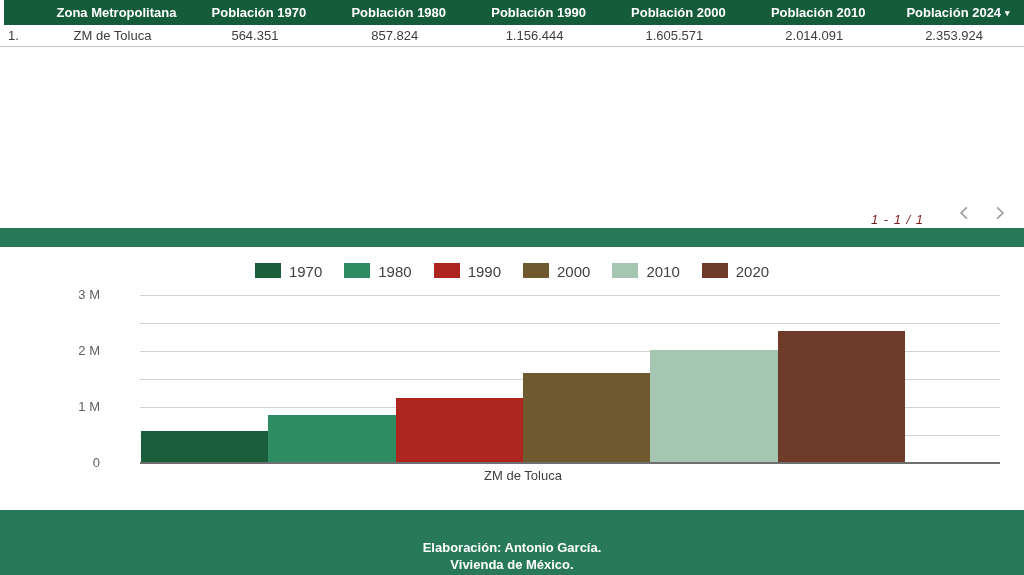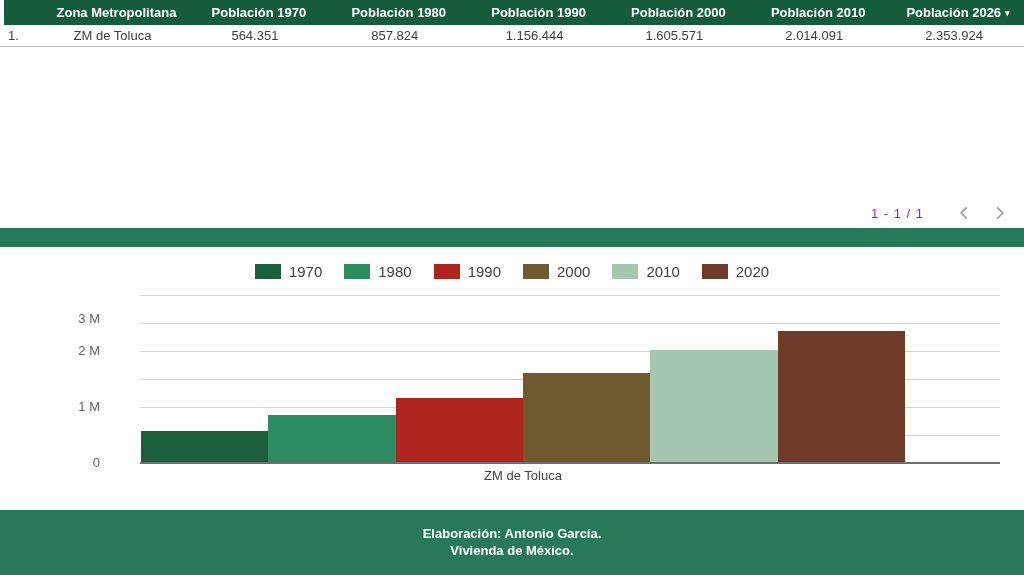--- a/index.html
+++ b/index.html
@@ -14,55 +14,55 @@
   .th.val{flex:1;}
   .sort-caret{font-size:9px;margin-left:4px;vertical-align:1px;}
   .tbl-row{position:absolute;top:25px;left:0;width:1024px;height:21px;display:flex;align-items:center;background:#fff;}
   .td{font-size:13px;color:#3d3d3d;text-align:center;white-space:nowrap;}
   .td.rank{width:40px;flex:none;text-align:left;padding-left:8px;box-sizing:border-box;}
   .td.name{width:145px;flex:none;}
   .td.val{flex:1;}
   .tbl-divider{position:absolute;top:46px;left:0;width:1024px;height:1px;background:#c6c6c6;}
 
   
-  .pagination{position:absolute;top:199px;right:6px;height:28px;display:flex;align-items:center;color:#a21caf;font-size:13px;}
+  .pagination{position:absolute;top:199px;right:6px;height:28px;display:flex;align-items:flex-end;color:#7f1d1d;font-size:13px;font-style:italic;}
   .pg-range{margin-right:22px;letter-spacing:1px;}
   .pg-btn{width:36px;height:28px;background:none;border:none;display:flex;align-items:center;justify-content:center;cursor:pointer;padding:0;}
 
   
   .band{position:absolute;top:228px;left:0;width:1024px;height:19px;background:#27795a;}
 
   
   .legend{position:absolute;top:261px;left:0;width:1024px;height:20px;display:flex;justify-content:center;align-items:center;gap:22px;}
-  .legend-item{display:flex;align-items:center;gap:8px;}
+  .legend-item{display:flex;align-items:flex-start;gap:8px;}
   .legend-swatch{width:26px;height:15px;display:inline-block;}
   .legend-label{font-size:15px;color:#3f3f3f;}
   .gridline{position:absolute;left:140px;width:860px;height:1px;background:#d2d2d2;}
   .gridline.zero{height:2px;background:#6e6e6e;}
   .y-tick{position:absolute;left:40px;width:60px;text-align:right;font-size:13px;color:#616161;height:16px;line-height:16px;}
   .bar{position:absolute;}
   .x-label{position:absolute;top:468px;left:140px;width:766px;text-align:center;font-size:13px;color:#3f3f3f;}
 
   
-  .footer{position:absolute;top:510px;left:0;width:1024px;height:65px;background:#27795a;color:#fff;text-align:center;font-size:13px;font-weight:bold;box-sizing:border-box;padding-top:16px;line-height:16.5px;}
+  .footer{position:absolute;top:510px;left:0;width:1024px;height:65px;background:#27795a;color:#fff;text-align:center;font-size:13px;font-weight:bold;box-sizing:border-box;padding-top:30px;line-height:16.5px;}
 </style>
 </head>
 <body>
 
 <div id="app">
 
   <div class="tbl-header">
       <div class="th rank"></div>
       <div class="th name"><span>Zona Metropolitana</span></div>
       <div class="th val"><span>Población 1970</span></div>
       <div class="th val"><span>Población 1980</span></div>
       <div class="th val"><span>Población 1990</span></div>
       <div class="th val"><span>Población 2000</span></div>
       <div class="th val"><span>Población 2010</span></div>
-      <div class="th val"><span>Población 2026</span><span class="sort-caret">▾</span></div>
+      <div class="th val"><span>Población 2024</span><span class="sort-caret">▾</span></div>
     </div>
   <div class="tbl-row">
       <div class="td rank">1.</div>
       <div class="td name">ZM de Toluca</div>
       <div class="td val">564.351</div>
       <div class="td val">857.824</div>
       <div class="td val">1.156.444</div>
       <div class="td val">1.605.571</div>
       <div class="td val">2.014.091</div>
       <div class="td val">2.353.924</div>
@@ -125,17 +125,17 @@
     <div class="gridline" style="top: 351px;"></div>
     <div class="gridline" style="top: 323px;"></div>
     <div class="gridline" style="top: 295px;"></div>
     <div class="bar" style="left: 141px; width: 127.333px; top: 431.396px; height: 31.6037px; background: rgb(27, 94, 60);"></div>
     <div class="bar" style="left: 268.333px; width: 127.333px; top: 414.962px; height: 48.0381px; background: rgb(46, 140, 98);"></div>
     <div class="bar" style="left: 395.667px; width: 127.333px; top: 398.239px; height: 64.7609px; background: rgb(174, 36, 31);"></div>
     <div class="bar" style="left: 523px; width: 127.333px; top: 373.088px; height: 89.912px; background: rgb(110, 90, 46);"></div>
     <div class="bar" style="left: 650.333px; width: 127.333px; top: 350.211px; height: 112.789px; background: rgb(165, 198, 177);"></div>
     <div class="bar" style="left: 777.667px; width: 127.333px; top: 331.18px; height: 131.82px; background: rgb(110, 59, 40);"></div>
     <div class="gridline zero" style="top: 462px;"></div>
-    <div class="y-tick" style="top: 287px; margin-top: 24px;">3 M</div>
+    <div class="y-tick" style="top: 287px;">3 M</div>
     <div class="y-tick" style="top: 343px;">2 M</div>
     <div class="y-tick" style="top: 399px;">1 M</div>
     <div class="y-tick" style="top: 455px;">0</div>
   </div>
 
 </body></html>

